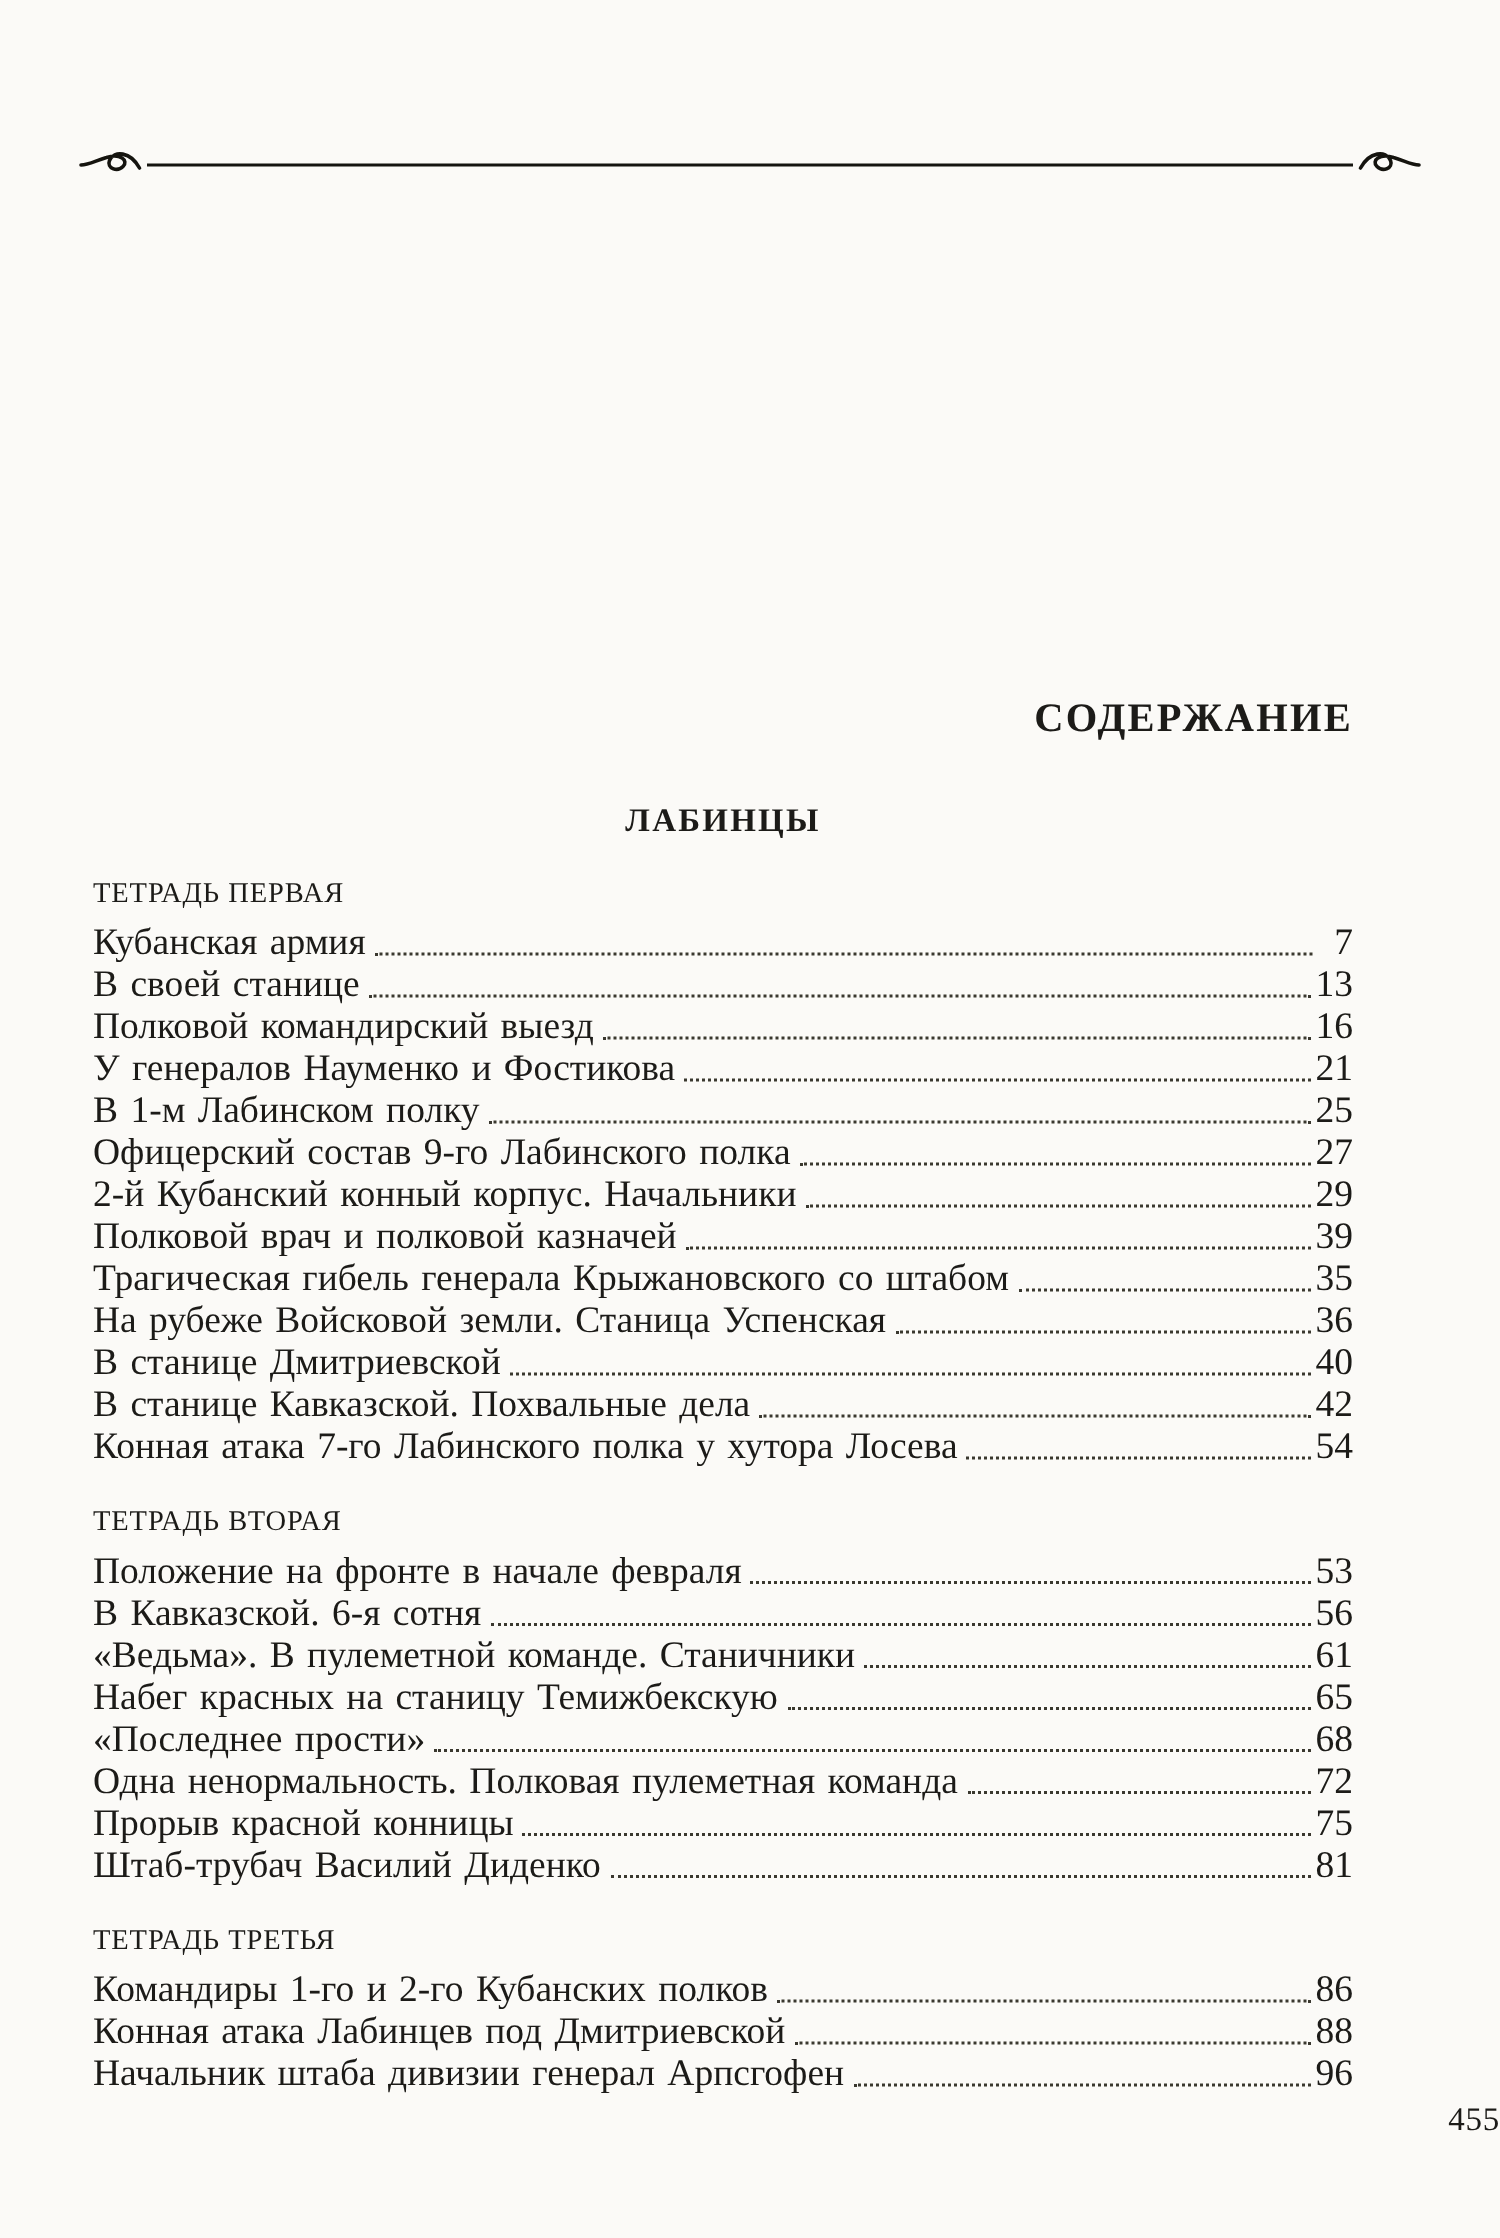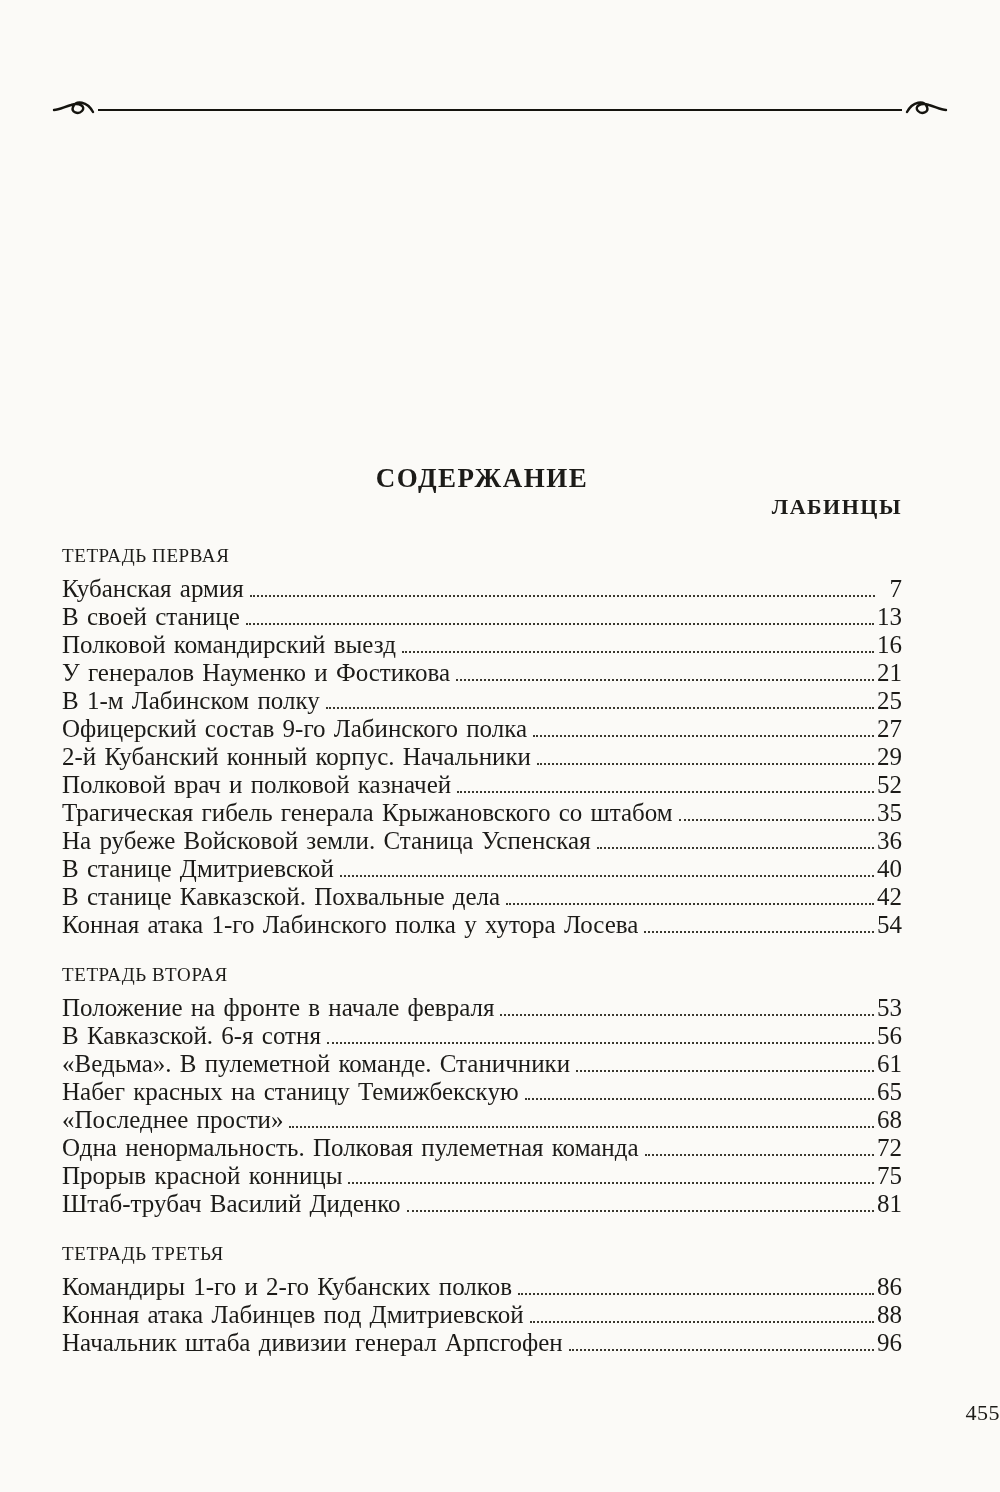--- a/index.html
+++ b/index.html
@@ -32,28 +32,29 @@
   .flourish.left svg { transform: scaleX(-1); }
 
   .content {
     position: absolute;
     top: 0;
     left: 62px;
     right: 98px;
   }
   .doc-title {
     margin-top: 463px;
-    text-align: center;
+    text-align: right;
     font-size: 27px;
     font-weight: bold;
     letter-spacing: 1.5px;
     line-height: 1.15;
   }
   .doc-subtitle {
-    text-align: right;
+    margin-top: 40px;
+    text-align: center;
     font-size: 22px;
     font-weight: bold;
     letter-spacing: 1.5px;
     line-height: 1.2;
   }
   .toc-section { margin-top: 22px; }
   .section-heading {
     font-size: 19px;
     letter-spacing: 0.6px;
     line-height: 24px;
@@ -143,21 +144,21 @@
           <span class="entry-page">27</span>
         </div>
         <div class="toc-entry">
           <span class="entry-label">2-й Кубанский конный корпус. Начальники</span>
           <span class="leader"></span>
           <span class="entry-page">29</span>
         </div>
         <div class="toc-entry">
           <span class="entry-label">Полковой врач и полковой казначей</span>
           <span class="leader"></span>
-          <span class="entry-page">52</span>
+          <span class="entry-page">39</span>
         </div>
         <div class="toc-entry">
           <span class="entry-label">Трагическая гибель генерала Крыжановского со штабом</span>
           <span class="leader"></span>
           <span class="entry-page">35</span>
         </div>
         <div class="toc-entry">
           <span class="entry-label">На рубеже Войсковой земли. Станица Успенская</span>
           <span class="leader"></span>
           <span class="entry-page">36</span>
@@ -166,21 +167,21 @@
           <span class="entry-label">В станице Дмитриевской</span>
           <span class="leader"></span>
           <span class="entry-page">40</span>
         </div>
         <div class="toc-entry">
           <span class="entry-label">В станице Кавказской. Похвальные дела</span>
           <span class="leader"></span>
           <span class="entry-page">42</span>
         </div>
         <div class="toc-entry">
-          <span class="entry-label">Конная атака 1-го Лабинского полка у хутора Лосева</span>
+          <span class="entry-label">Конная атака 7-го Лабинского полка у хутора Лосева</span>
           <span class="leader"></span>
           <span class="entry-page">54</span>
         </div>
       </section>
       <section class="toc-section">
         <div class="section-heading">ТЕТРАДЬ ВТОРАЯ</div>
         <div class="toc-entry">
           <span class="entry-label">Положение на фронте в начале февраля</span>
           <span class="leader"></span>
           <span class="entry-page">53</span>

